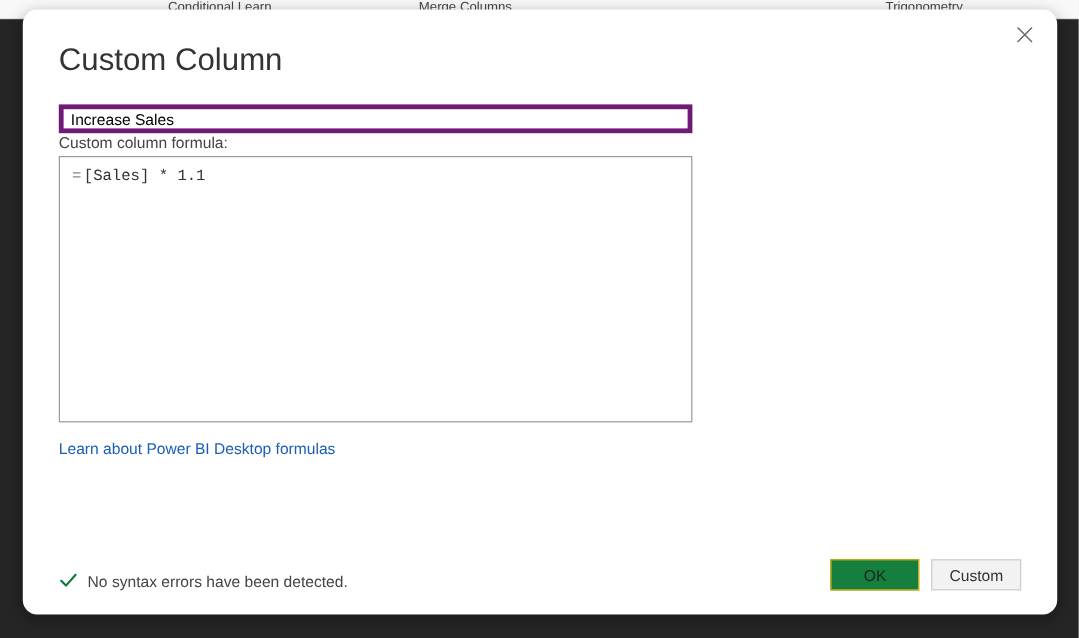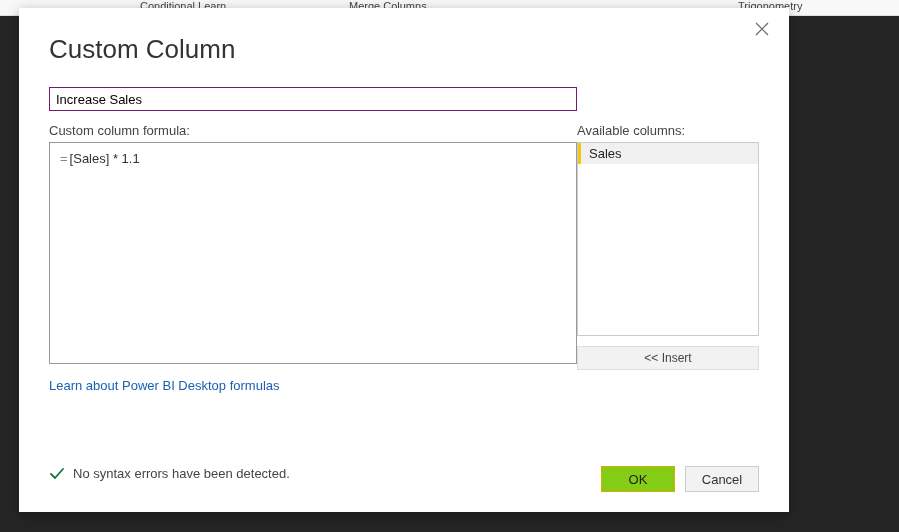--- a/index.html
+++ b/index.html
@@ -18,24 +18,25 @@
     font-size: 11px; color: #444;
   }
   .ribbon-bg span { position: absolute; }
   .darkstrip {
     position: absolute; top: 16px; left: 0; right: 0; bottom: 0;
     background: #252525;
   }
   .dialog {
     position: absolute;
     left: 19px; top: 8px;
-    width: 770px; height: 504px;
+    width: 862px; height: 504px;
     background: #fff;
     box-shadow: 0 3px 12px rgba(0,0,0,0.3);
     padding: 0;
+    border-radius: 12px;
   }
   .dlg-close {
     position: absolute; top: 14px; right: 18px;
     width: 16px; height: 16px;
     cursor: pointer;
     color: #666;
   }
   .dlg-close svg { width: 14px; height: 14px; display: block; }
   .dlg-inner { padding: 20px 30px 18px 30px; height: 100%; position: relative; }
   .dlg-title {
@@ -45,38 +46,39 @@
     margin: 6px 0 22px 0;
   }
   .field-label {
     font-size: 13px;
     color: #444;
     margin-bottom: 4px;
   }
   .text-input {
     width: 528px;
     height: 24px;
-    border: 1px solid #701a75;
+    border: 4px solid #701a75;
     padding: 2px 6px;
     font-size: 13px;
     font-family: inherit;
     outline: none;
   }
   .body-row {
     display: flex;
-    margin-top: 12px;
+    gap: 20px;
+    margin-top: 0;
   }
   .col-left { width: 528px; }
   .col-right { flex: 1; }
   .formula-box {
     width: 528px;
     height: 222px;
     border: 1px solid #999;
     padding: 8px 10px;
-    font-family: Liberation Sans, sans-serif;
+    font-family: Liberation Mono, monospace;
     font-size: 13px;
     color: #333;
     background: #fff;
     overflow: auto;
     white-space: pre;
   }
   .formula-eq { color: #888; margin-right: 2px; }
   .available-list {
     width: 100%;
     height: 194px;
@@ -107,41 +109,41 @@
     display: inline-block;
     margin-top: 14px;
     font-size: 13px;
     color: #1a5fb4;
     cursor: pointer;
   }
   .status-row {
     position: absolute;
     left: 30px; right: 30px; bottom: 20px;
     display: flex;
-    align-items: flex-start;
+    align-items: flex-end;
   }
   .status-check {
     width: 16px; height: 16px; margin-right: 8px;
     color: #0a7a3b;
   }
   .status-check svg { width: 16px; height: 16px; display:block; }
   .status-text { font-size: 13px; color: #444; flex: 1; }
   .btn {
     min-width: 74px;
     height: 26px;
     border: 1px solid #ccc;
     background: #f2f2f2;
     font-size: 13px;
     color: #333;
     margin-left: 10px;
     cursor: pointer;
     padding: 0 14px;
   }
   .btn.primary {
-    background: #84cc16;
+    background: #15803d;
     border-color: #d4ad00;
     color: #222;
   }
 </style>
 </head>
 <body>
 
 <div class="ribbon-bg">
   <span style="left:140px">Conditional Learn</span>
   <span style="left:349px">Merge Columns</span>
@@ -161,33 +163,26 @@
 
     <input class="text-input" type="text" value="Increase Sales" style="">
 
     <div class="body-row">
       <div class="col-left">
         <div class="field-label">Custom column formula:</div>
         <div class="formula-box"><span class="formula-eq">=</span><span>[Sales] * 1.1</span></div>
         <a class="learn-link">Learn about Power BI Desktop formulas</a>
       </div>
 
-      <div class="col-right">
-        <div class="field-label">Available columns:</div>
-        <div class="available-list">
-          <div class="avail-item">Sales</div>
-        </div>
-        <button class="insert-btn">&lt;&lt; Insert</button>
-      </div>
     </div>
 
     <div class="status-row">
       <span class="status-check">
         <svg viewBox="0 0 16 16">
             <path d="M2 8 L6 12 L14 3" stroke="#0a7a3b" stroke-width="1.8" fill="none" stroke-linecap="round" stroke-linejoin="round"></path>
           </svg>
       </span>
       <span class="status-text">No syntax errors have been detected.</span>
       <button class="btn primary">OK</button>
-      <button class="btn">Cancel</button>
+      <button class="btn">Custom</button>
     </div>
   </div>
 </div>
 
 </body></html>

